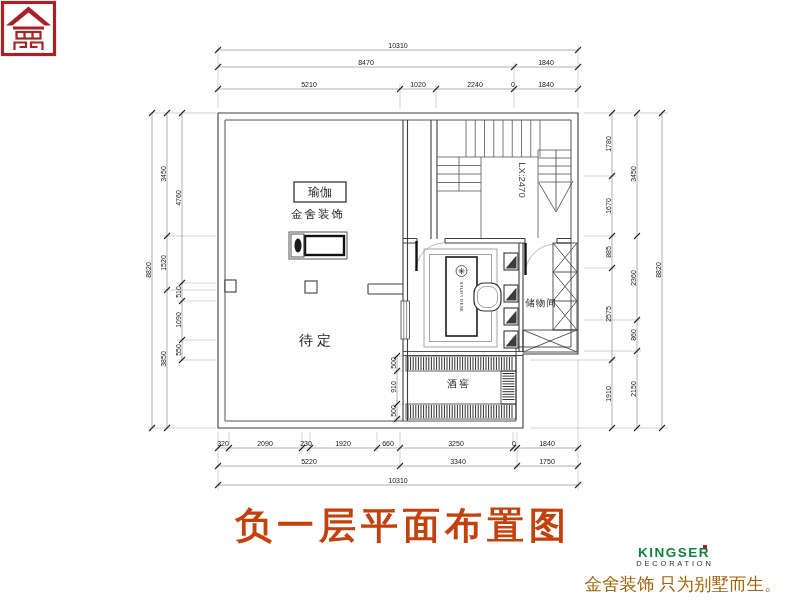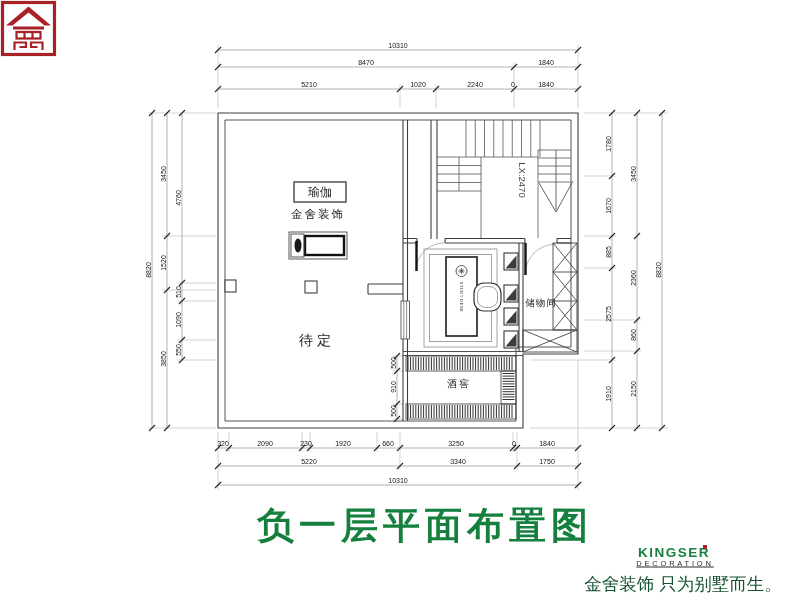--- a/index.html
+++ b/index.html
@@ -4,29 +4,29 @@
 <style>
   html,body{margin:0;padding:0;background:#fff;}
   .canvas{position:relative;width:800px;height:614px;background:#fff;overflow:hidden;
           font-family:"Liberation Sans",sans-serif;}
   .canvas svg{position:absolute;left:0;top:0;}
   .dim{position:absolute;font-size:7px;line-height:1;color:#141414;white-space:nowrap;
        transform:translate(-50%,-100%);font-family:"Liberation Sans",sans-serif;}
   .dimv{transform:translate(-50%,-50%) rotate(-90deg);}
   .lbl{position:absolute;transform:translate(-50%,-50%);line-height:1;color:#1a1a1a;white-space:nowrap;}
   .rot90{transform:translate(-50%,-50%) rotate(90deg);}
-  .title{position:absolute;left:425px;top:526px;transform:translate(-50%,-50%);
-         font-size:37px;font-weight:600;letter-spacing:5px;color:#15803d;white-space:nowrap;font-family:Liberation Mono, monospace;}
+  .title{position:absolute;left:403px;top:526px;transform:translate(-50%,-50%);
+         font-size:37px;font-weight:600;letter-spacing:5px;color:#c2410c;white-space:nowrap;font-family:Liberation Mono, monospace;}
   .brand{position:absolute;left:674px;top:552px;transform:translate(-50%,-50%);
          font-size:13.5px;font-weight:700;letter-spacing:1.5px;color:#15803d;white-space:nowrap;}
   .regmark{position:absolute;left:703px;top:545px;width:4px;height:4px;background:#a72125;}
   .division{position:absolute;left:675px;top:563px;transform:translate(-50%,-50%);
-            font-size:7.5px;letter-spacing:2.8px;color:#2b2b2b;white-space:nowrap;text-decoration:underline;}
+            font-size:7.5px;letter-spacing:2.8px;color:#2b2b2b;white-space:nowrap;}
   .tagline{position:absolute;left:683px;top:584px;transform:translate(-50%,-50%);
-           font-size:17.5px;font-family:Liberation Sans, sans-serif;color:#14532d;white-space:nowrap;}
+           font-size:17.5px;font-family:Liberation Serif, serif;color:#a16207;white-space:nowrap;}
   .logo-mark{position:absolute;left:645px;top:486px;}
 </style>
 </head>
 <body>
 
 <div class="canvas">
 
   <svg id="plan-svg" viewBox="0 0 800 614" width="800" height="614">
 
     <g id="g-ext" stroke="#b5b5b5" stroke-width="0.6" fill="none">

